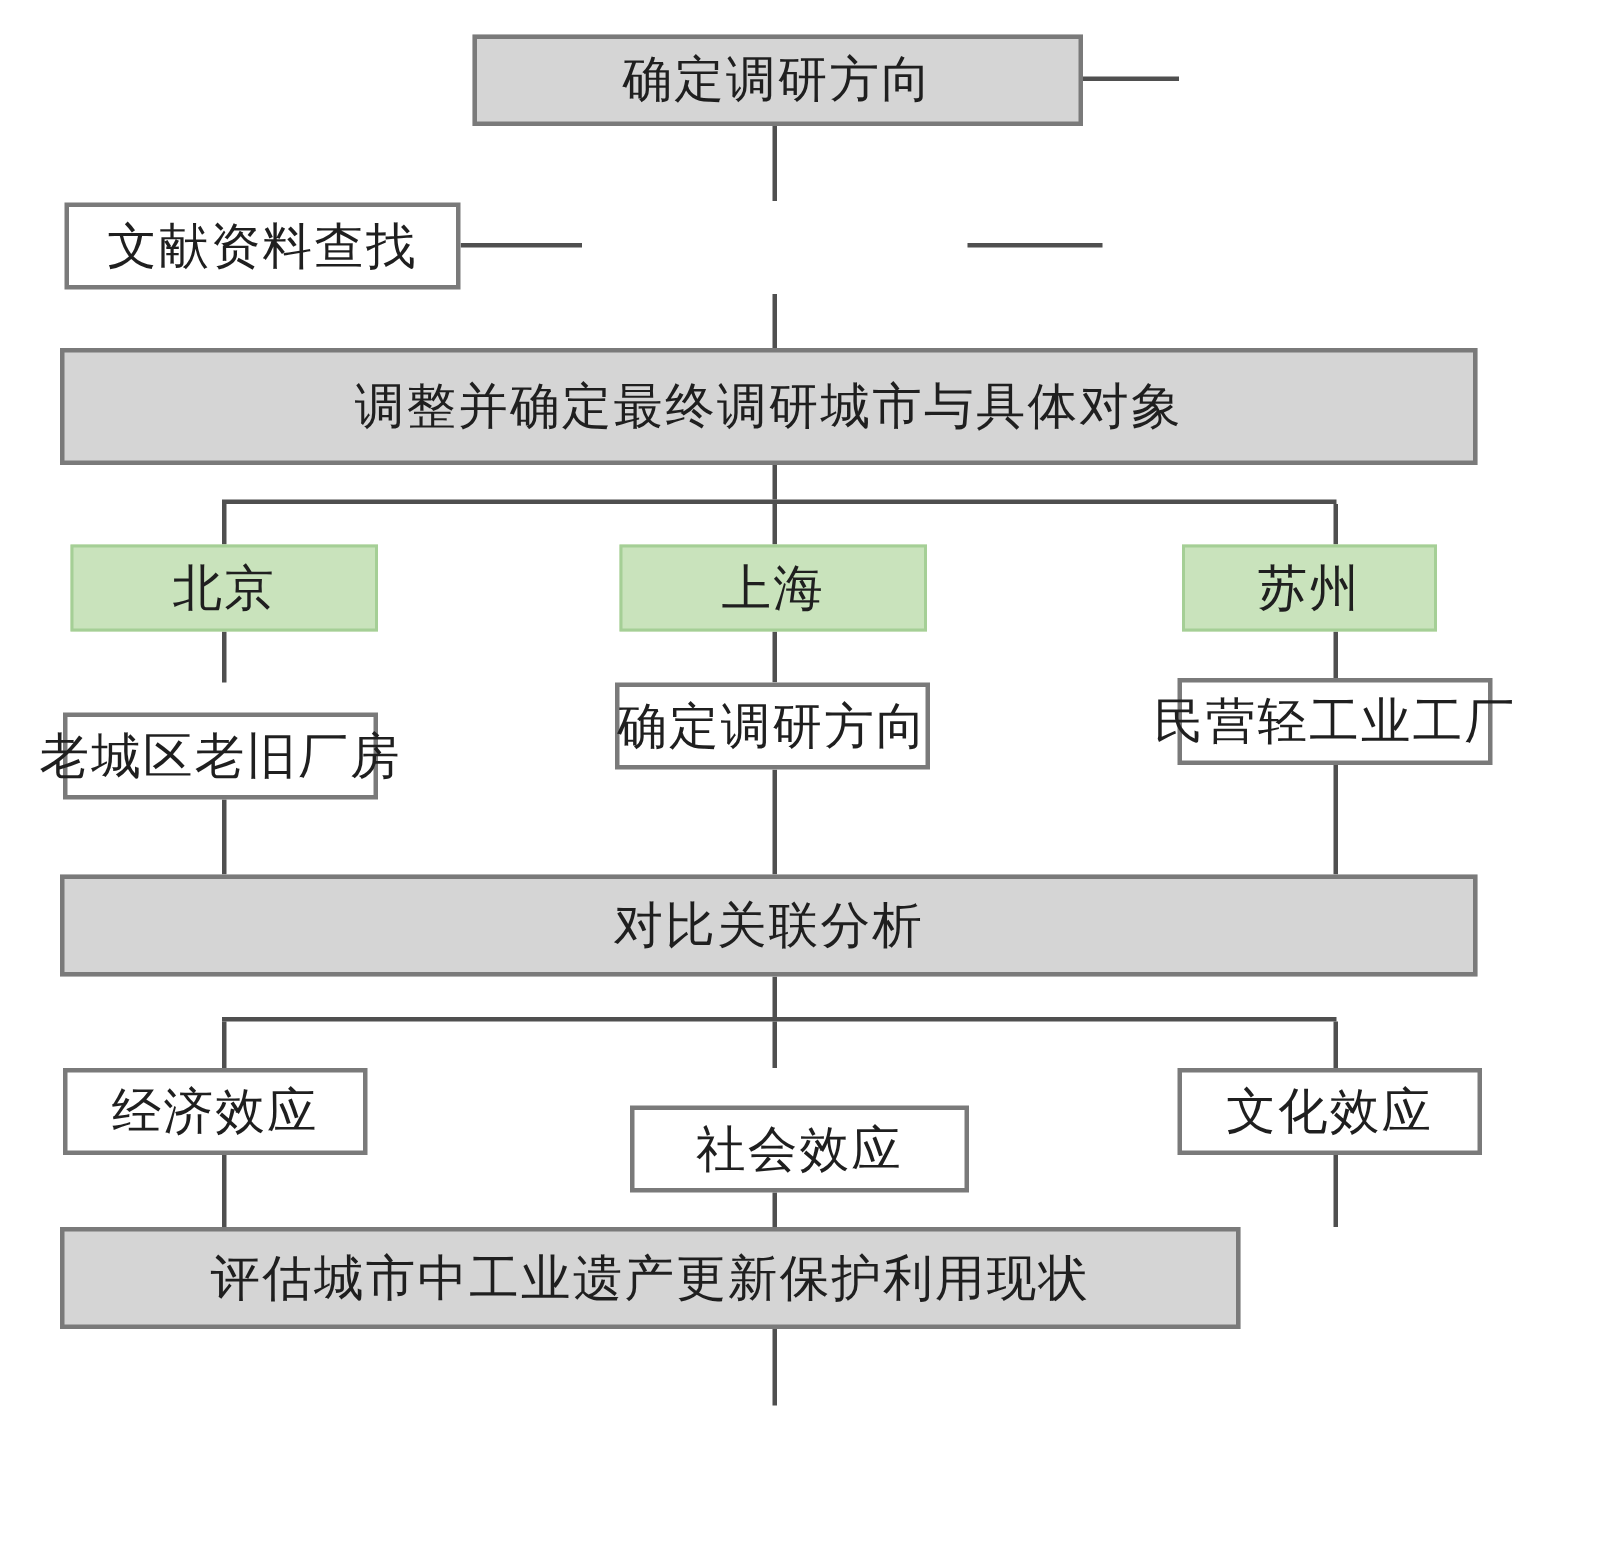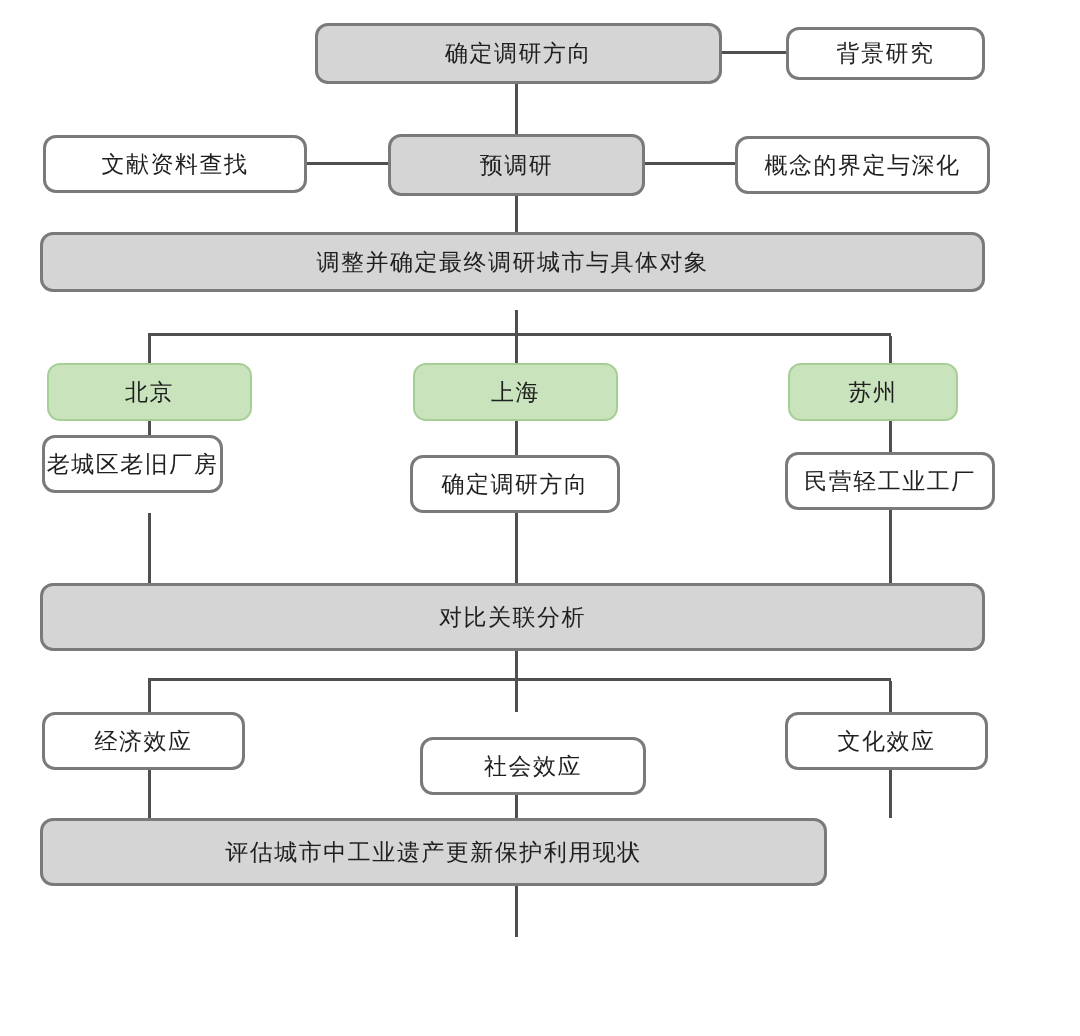--- a/index.html
+++ b/index.html
@@ -11,25 +11,24 @@
     font-family: "Liberation Sans", sans-serif;
     overflow: hidden;
   }
   .box {
     position: absolute;
     box-sizing: border-box;
     display: flex;
     align-items: center;
     justify-content: center;
     text-align: center;
-    font-size: 23px;
+    font-size: 33px;
     letter-spacing: 1.5px;
     color: var(--text, #1f1f1f);
     white-space: nowrap;
-    border-radius: 13px;
   }
   .box.gray  { background: var(--gray-fill, #d5d5d5);  border: 3px solid var(--gray-border, #7a7a7a); }
   .box.white { background: var(--white-fill, #ffffff); border: 3px solid var(--white-border, #7a7a7a); }
   .box.green { background: var(--green-fill, #c9e3bc); border: 2px solid var(--green-border, #a5cf96); }
   .line { position: absolute; background: var(--line, #4f4f4f); }
 </style>
 </head>
 <body>
 
 <div class="canvas">
@@ -54,33 +53,30 @@
   <div class="line" style="left:148px;top:678px;width:743px;height:3px"></div>
   <div class="line" style="left:148px;top:681px;width:3px;height:31px"></div>
   <div class="line" style="left:515px;top:681px;width:3px;height:31px"></div>
   <div class="line" style="left:889px;top:681px;width:3px;height:31px"></div>
   <div class="line" style="left:148px;top:770px;width:3px;height:48px"></div>
   <div class="line" style="left:515px;top:770px;width:3px;height:48px"></div>
   <div class="line" style="left:889px;top:770px;width:3px;height:48px"></div>
   <div class="line" style="left:515px;top:886px;width:3px;height:51px"></div>
 
   <div class="box gray" style="left:315px;top:23px;width:407px;height:61px">确定调研方向</div>
-  <div class="box white" style="left:786px;top:27px;width:199px;height:53px">背景研究</div>
 
   <div class="box white" style="left:43px;top:135px;width:264px;height:58px">文献资料查找</div>
-  <div class="box gray" style="left:388px;top:134px;width:257px;height:62px">预调研</div>
-  <div class="box white" style="left:735px;top:136px;width:255px;height:58px">概念的界定与深化</div>
 
-  <div class="box gray" style="left:40px;top:232px;width:945px;height:60px">调整并确定最终调研城市与具体对象</div>
+  <div class="box gray" style="left:40px;top:232px;width:945px;height:78px">调整并确定最终调研城市与具体对象</div>
 
   <div class="box green" style="left:47px;top:363px;width:205px;height:58px">北京</div>
   <div class="box green" style="left:413px;top:363px;width:205px;height:58px">上海</div>
   <div class="box green" style="left:788px;top:363px;width:170px;height:58px">苏州</div>
 
-  <div class="box white" style="left:42px;top:435px;width:181px;height:58px">老城区老旧厂房</div>
+  <div class="box white" style="left:42px;top:475px;width:210px;height:58px">老城区老旧厂房</div>
   <div class="box white" style="left:410px;top:455px;width:210px;height:58px">确定调研方向</div>
   <div class="box white" style="left:785px;top:452px;width:210px;height:58px">民营轻工业工厂</div>
 
   <div class="box gray" style="left:40px;top:583px;width:945px;height:68px">对比关联分析</div>
 
   <div class="box white" style="left:42px;top:712px;width:203px;height:58px">经济效应</div>
   <div class="box white" style="left:420px;top:737px;width:226px;height:58px">社会效应</div>
   <div class="box white" style="left:785px;top:712px;width:203px;height:58px">文化效应</div>
 
   <div class="box gray" style="left:40px;top:818px;width:787px;height:68px">评估城市中工业遗产更新保护利用现状</div>

